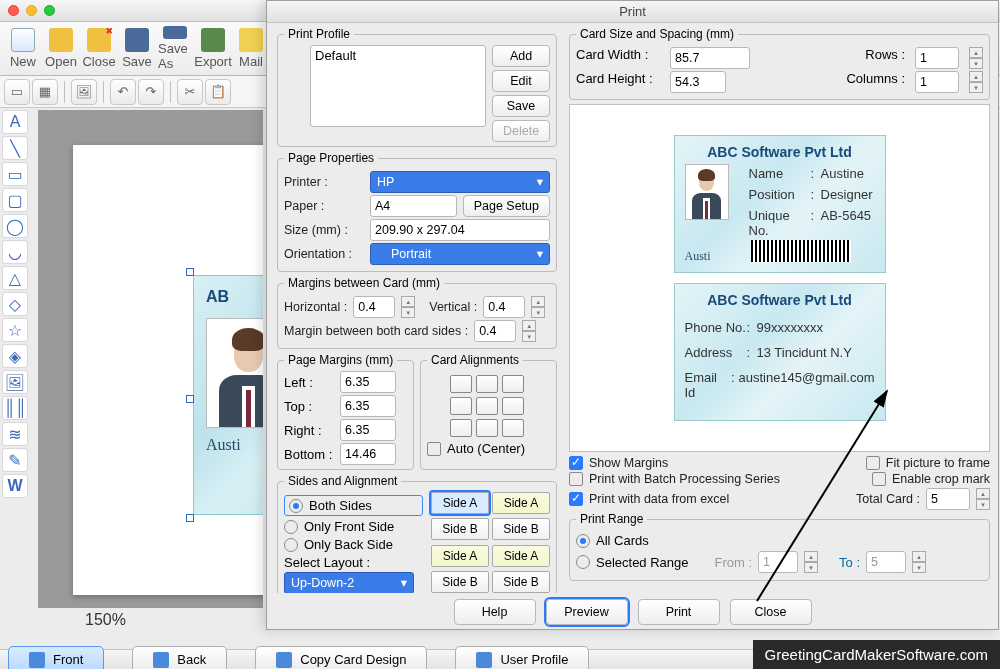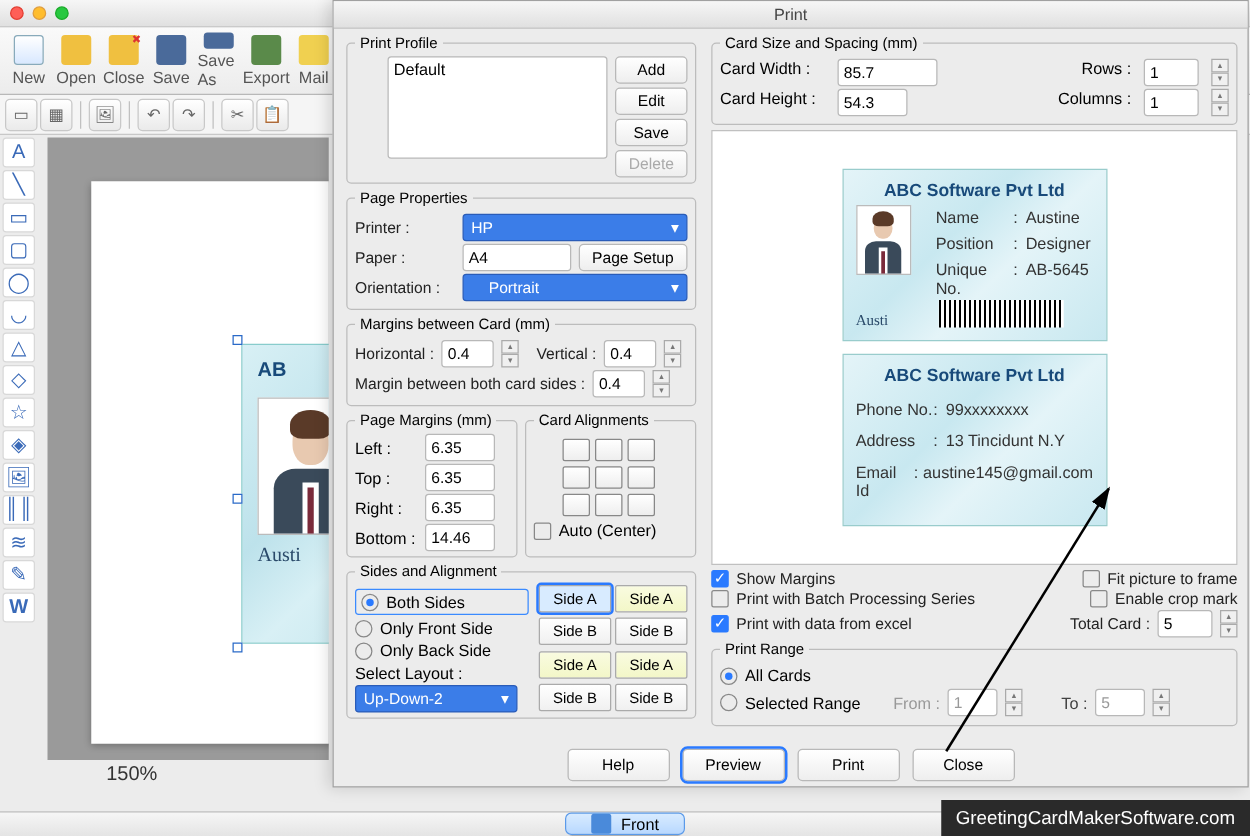--- a/index.html
+++ b/index.html
@@ -98,21 +98,21 @@
 .pv-row .c { width: 10px; }
 .pv-photo { position: absolute; left: 10px; top: 28px; width: 44px; height: 56px; background: #fff; border: 1px solid #bbb; overflow: hidden; }
 .pv-barcode { position: absolute; left: 76px; bottom: 10px; width: 100px; height: 22px; background: repeating-linear-gradient(90deg,#000 0 2px,#fff 2px 4px); }
 .pv-sig { position: absolute; left: 10px; bottom: 8px; font-family: cursive; font-size: 12px; color: #2a4a6a; }
 
 .bottom-btns { display: flex; gap: 10px; justify-content: center; padding: 6px 0; }
 .bottom-btns .btn { width: 82px; height: 26px; }
 .btn.highlight { outline: 2px solid #2a7aff; }
 
 
-.bottom-bar { position: absolute; left: 0; bottom: 0; width: 100%; height: 20px; background: linear-gradient(#f6f6f6,#e4e4e4); border-top: 1px solid #c0c0c0; display: flex; align-items: center; padding: 0 8px; gap: 0; z-index: 1; flex-direction: column; }
+.bottom-bar { position: absolute; left: 0; bottom: 0; width: 100%; height: 20px; background: linear-gradient(#f6f6f6,#e4e4e4); border-top: 1px solid #c0c0c0; display: flex; align-items: center; padding: 0 8px; gap: 28px; z-index: 1; }
 .tab-btn { height: 28px; padding: 0 20px; background: linear-gradient(#fff,#eaeaea); border: 1px solid #b0b0b0; border-radius: 5px; display: flex; align-items: center; gap: 8px; font-size: 13px; cursor: pointer; }
 .tab-btn.active { background: linear-gradient(#d8ebff,#b8d8ff); border-color: #5a9aea; }
 .tab-ico { width: 16px; height: 16px; background: #4a8ada; border-radius: 2px; }
 
 .zoom-label { position: absolute; left: 85px; bottom: 40px; font-size: 16px; color: #333; z-index: 1; }
 
 .watermark { position: absolute; right: 0; bottom: 0; background: #2a2a2a; color: #fff; padding: 6px 12px; font-size: 15px; z-index: 10; }
 
 
 .person { position: absolute; left: 0; top: 0; width: 100%; height: 100%; }
@@ -247,20 +247,24 @@
         <div class="row">
             <label style="width:80px">Printer :</label>
             <div class="input select-blue" style="flex:1;line-height:20px;padding-left:6px">HP</div>
           </div>
         <div class="row">
             <label style="width:80px">Paper :</label>
             <div class="input" style="flex:1;line-height:20px">A4</div>
             <button class="btn">Page Setup</button>
           </div>
         <div class="row">
+            <label style="width:80px">Size (mm) :</label>
+            <div class="input" style="flex:1;line-height:20px">209.90 x 297.04</div>
+          </div>
+        <div class="row">
             <label style="width:80px">Orientation :</label>
             <div class="input select-blue" style="flex:1;line-height:20px;padding-left:20px">Portrait</div>
           </div>
       </fieldset>
 
       <fieldset>
         <legend>Margins between Card (mm)</legend>
         <div class="row">
           <label>Horizontal :</label>
           <input class="input" style="width: 42px;" value="0.4">
@@ -468,21 +472,21 @@
           </div>
         <div class="radio-row">
             <span class="radio"></span>
             <label>Selected Range</label>
           <label style="margin-left:20px;color:#999">From :</label>
             <input class="input" style="width: 40px; color: rgb(153, 153, 153);" value="1">
             <div class="stepper">
               <div>▴</div>
               <div>▾</div>
             </div>
-          <label style="margin-left:25px;color:#404040">To :</label>
+          <label style="margin-left:15px;color:#0369a1">To :</label>
             <input class="input" style="width: 40px; color: rgb(153, 153, 153);" value="5">
             <div class="stepper">
               <div>▴</div>
               <div>▾</div>
             </div>
         </div>
       </fieldset>
     </div>
   </div>
   <div class="bottom-btns">

